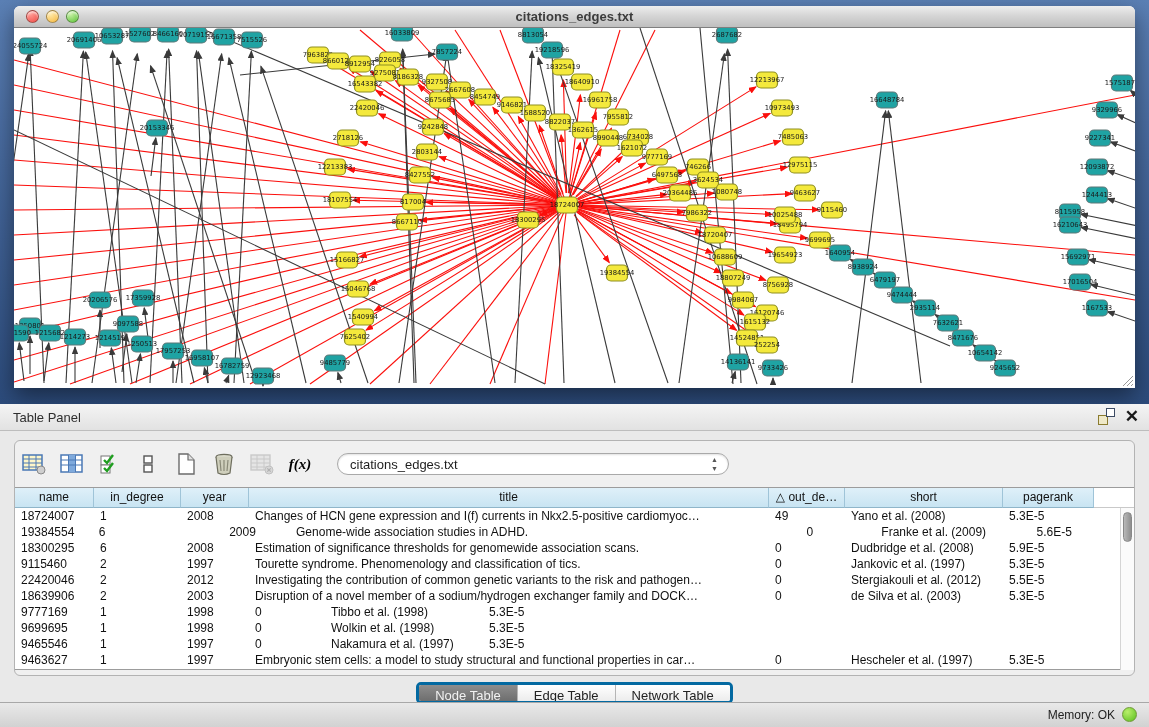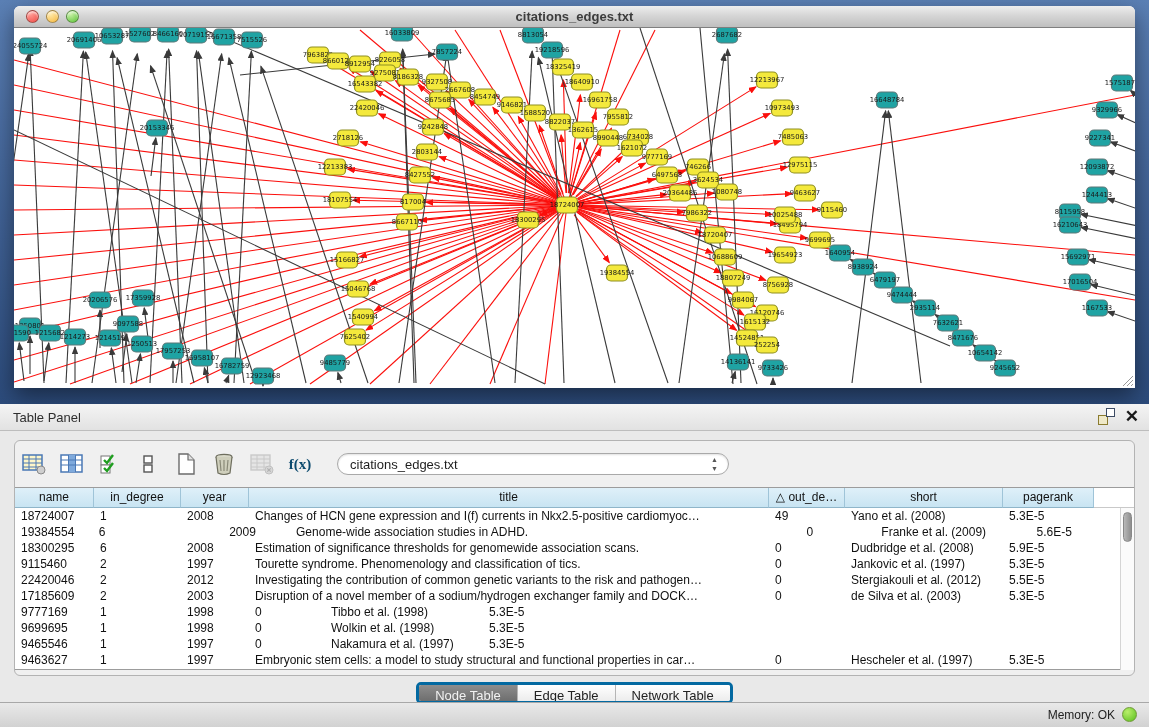--- a/index.html
+++ b/index.html
@@ -41,22 +41,22 @@
     border:1.5px solid #3c4a63; background:#fff; }
   .close-ic { font-size:17px; font-weight:bold; color:#1a1a1a; line-height:17px; }
 
   .tp-container { position:absolute; left:14px; top:36px; width:1121px; height:236px;
     background:#f0f0f0; border:1px solid #b3b3b3; border-radius:6px; }
 
   
   .toolbar { position:absolute; left:6px; top:6px; height:34px; display:flex;
     align-items:center; gap:12px; }
   .tbtn { width:26px; height:26px; display:flex; align-items:center; justify-content:center; }
-  .fx { font-family:"Liberation Serif", serif; font-weight:bold;
-    font-size:15px; color:#0c4a6e; }
+  .fx { font-family:"Liberation Serif", serif; font-style:italic; font-weight:bold;
+    font-size:15px; color:#000000; }
   .combo { position:relative; margin-left:12px; width:392px; height:22px; background:#fff;
     border:1px solid #a9a9a9; border-radius:11px; box-shadow:inset 0 1px 2px rgba(0,0,0,.12); }
   .combo .val { position:absolute; left:12px; top:3px; font-size:13px; color:#1e1e1e; }
   .combo .arrows { position:absolute; right:10px; top:1px; font-size:7px; color:#555;
     line-height:9px; text-align:center; }
 
   
   .grid { position:absolute; left:0px; top:46px; width:1119px; height:183px;
     background:#fff; border-top:1px solid #9c9c9c; border-bottom:1px solid #9c9c9c; }
   .hdr-row { position:absolute; left:0; top:0; height:20px; width:1119px; display:flex; }
@@ -643,21 +643,21 @@
             <div class="trow">
               <div class="tcell" style="width: 79px;">22420046</div>
               <div class="tcell" style="width: 87px;">2</div>
               <div class="tcell" style="width: 68px;">2012</div>
               <div class="tcell" style="width: 520px;">Investigating the contribution of common genetic variants to the risk and pathogen…</div>
               <div class="tcell" style="width: 76px;">0</div>
               <div class="tcell" style="width: 158px;">Stergiakouli et al. (2012)</div>
               <div class="tcell" style="width: 91px;">5.5E-5</div>
             </div>
             <div class="trow">
-              <div class="tcell" style="width: 79px;">17185609</div>
+              <div class="tcell" style="width: 79px;">18639906</div>
               <div class="tcell" style="width: 87px;">2</div>
               <div class="tcell" style="width: 68px;">2003</div>
               <div class="tcell" style="width: 520px;">Disruption of a novel member of a sodium/hydrogen exchanger family and DOCK…</div>
               <div class="tcell" style="width: 76px;">0</div>
               <div class="tcell" style="width: 158px;">de Silva et al. (2003)</div>
               <div class="tcell" style="width: 91px;">5.3E-5</div>
             </div>
             <div class="trow">
               <div class="tcell" style="width: 79px;">9777169</div>
               <div class="tcell" style="width: 87px;">1</div>

